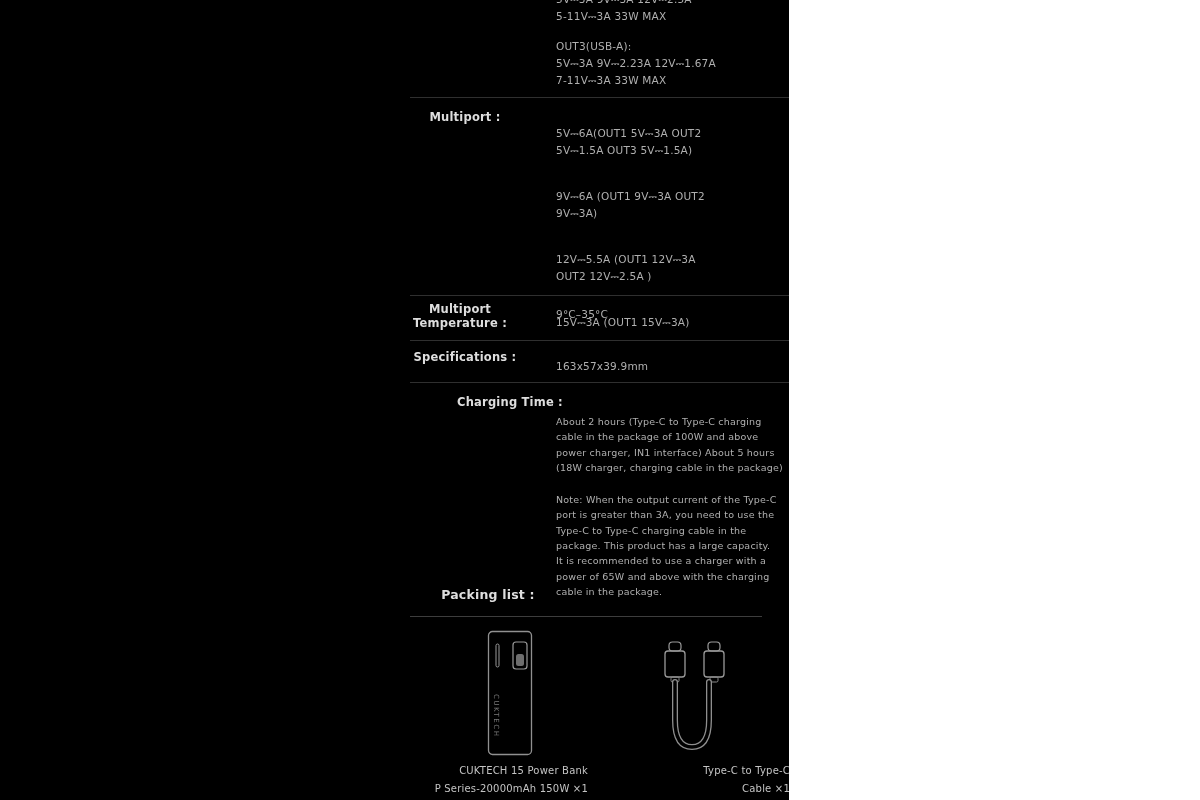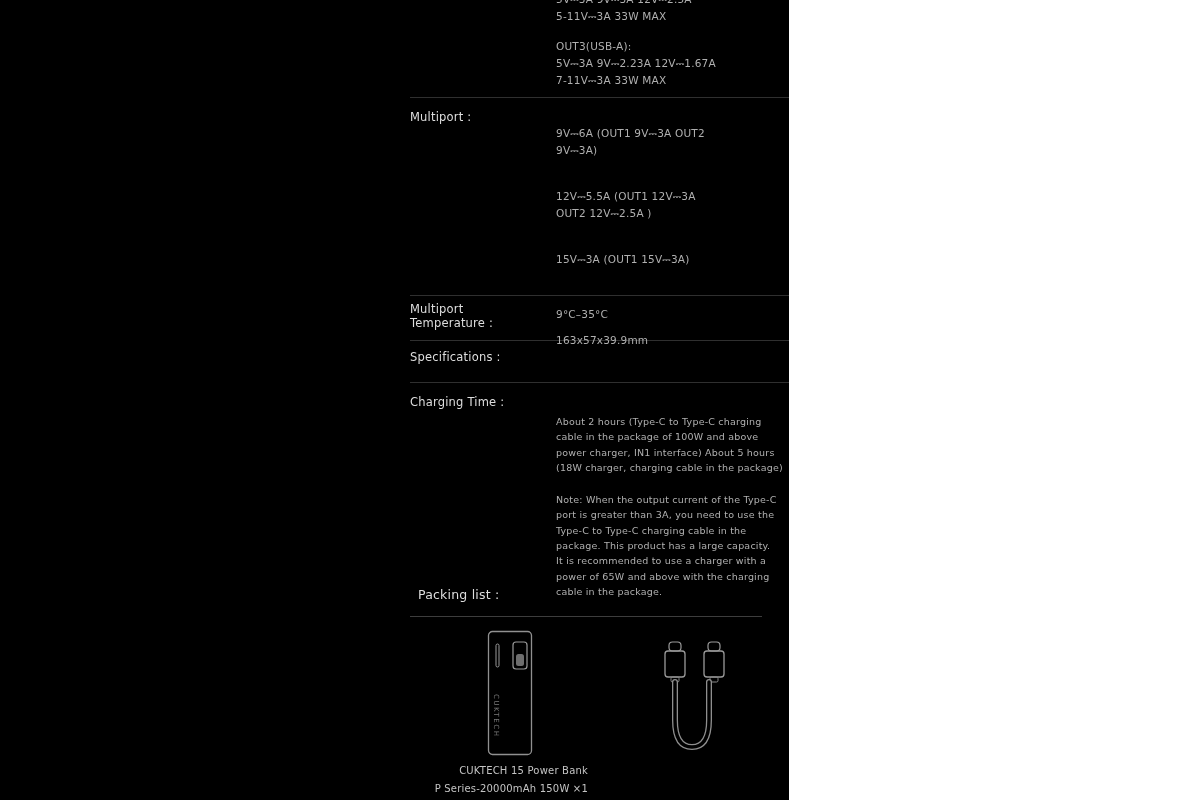--- a/index.html
+++ b/index.html
@@ -6,22 +6,22 @@
   .page{
     position:relative;width:964px;height:800px;overflow:hidden;
     background:#ffffff;font-family:"DejaVu Sans",sans-serif;padding-left:38px;
   }
   .panel{position:absolute;left:0;top:0;width:789px;height:800px;background:#000000;overflow:hidden;}
   .val{
     position:absolute;color:#b0b0b0;font-size:10.5px;line-height:17px;
     white-space:pre-line;letter-spacing:.2px;
   }
   .label{
-    position:absolute;left:410px;color:#dedede;font-size:11.5px;font-weight:400;
-    line-height:14px;letter-spacing:.2px;
+    position:absolute;left:410px;color:#dedede;font-size:11.5px;font-weight:700;
+    line-height:14px;letter-spacing:.2px;text-align:center;
   }
   .divider{position:absolute;left:410px;width:379px;height:1px;background:#2f2f2f;}
   .mp-group{margin:0 0 12px 0;}
   .para{white-space:pre-line;}
   .charging .para{font-size:9.5px;line-height:15.3px;}
   .charging .para + .para{}
   .packing-label{font-size:12.5px;}
   .caption{
     position:absolute;width:180px;text-align:right;color:#c4c4c4;
     font-size:10px;line-height:18px;white-space:pre-line;letter-spacing:.2px;
@@ -37,40 +37,42 @@
 5-11V⎓3A 33W MAX</div>
 
     <div class="val" style="left:556px;top:38px;">OUT3(USB-A):
 5V⎓3A 9V⎓2.23A 12V⎓1.67A
 7-11V⎓3A 33W MAX</div>
 
     <div class="divider" style="top:97px;"></div>
 
     <div class="label" style="top:110px;width:110px;">Multiport :</div>
     <div class="val" style="left:556px;top:108px;width:236px;">
+      <div class="mp-group para">5V⎓6A(OUT1 5V⎓3A OUT2
+5V⎓1.5A OUT3 5V⎓1.5A)</div>
       <div class="mp-group para">9V⎓6A (OUT1 9V⎓3A OUT2
 9V⎓3A)</div>
       <div class="mp-group para">12V⎓5.5A (OUT1 12V⎓3A
 OUT2 12V⎓2.5A )</div>
       <div class="mp-group para">15V⎓3A (OUT1 15V⎓3A)</div>
     </div>
 
     <div class="divider" style="top:295px;"></div>
 
     <div class="label" style="top:302px;width:100px;">Multiport Temperature :</div>
     <div class="val" style="left:556px;top:306px;">9°C–35°C</div>
 
     <div class="divider" style="top:340px;"></div>
 
     <div class="label" style="top:350px;width:110px;">Specifications :</div>
-    <div class="val" style="left:556px;top:332px;text-align:right;">163x57x39.9mm</div>
+    <div class="val" style="left:556px;top:358px;text-align:right;">163x57x39.9mm</div>
 
     <div class="divider" style="top:382px;"></div>
 
-    <div class="label" style="top:395px;width:110px;">Charging Time :</div>
+    <div class="label" style="top:395px;width:110px;margin-left:45px;">Charging Time :</div>
     <div class="val charging" style="left:556px;top:397px;width:236px;">
       <div class="para">About 2 hours (Type-C to Type-C charging
 cable in the package of 100W and above
 power charger, IN1 interface) About 5 hours
 (18W charger, charging cable in the package)</div>
       <div class="para">Note: When the output current of the Type-C
 port is greater than 3A, you need to use the
 Type-C to Type-C charging cable in the
 package. This product has a large capacity.
 It is recommended to use a charger with a
@@ -99,15 +101,17 @@
       <rect x="56" y="2" width="12" height="9" rx="3.5" fill="none" stroke="#9a9a9a" stroke-width="1.2"></rect>
       <rect x="52" y="11" width="20" height="26" rx="3" fill="none" stroke="#9a9a9a" stroke-width="1.3"></rect>
       <rect x="58" y="37" width="8" height="5" rx="1.5" fill="none" stroke="#8a8a8a" stroke-width="1"></rect>
 
       <path d="M23 42 L23 80 C23 100 30 107 40 107 C50 107 57 100 57 80 L57 42" fill="none" stroke="#8f8f8f" stroke-width="6" stroke-linecap="round"></path>
       <path d="M23 42 L23 80 C23 100 30 107 40 107 C50 107 57 100 57 80 L57 42" fill="none" stroke="#000000" stroke-width="3.4" stroke-linecap="round"></path>
     </svg>
 
     <div class="caption" style="left:408px;top:762px;">CUKTECH 15 Power Bank
 P Series-20000mAh 150W ×1</div>
+    <div class="caption" style="left:610px;top:762px;">Type-C to Type-C
+Cable ×1</div>
 
   </div>
 </div>
 
 </body></html>

